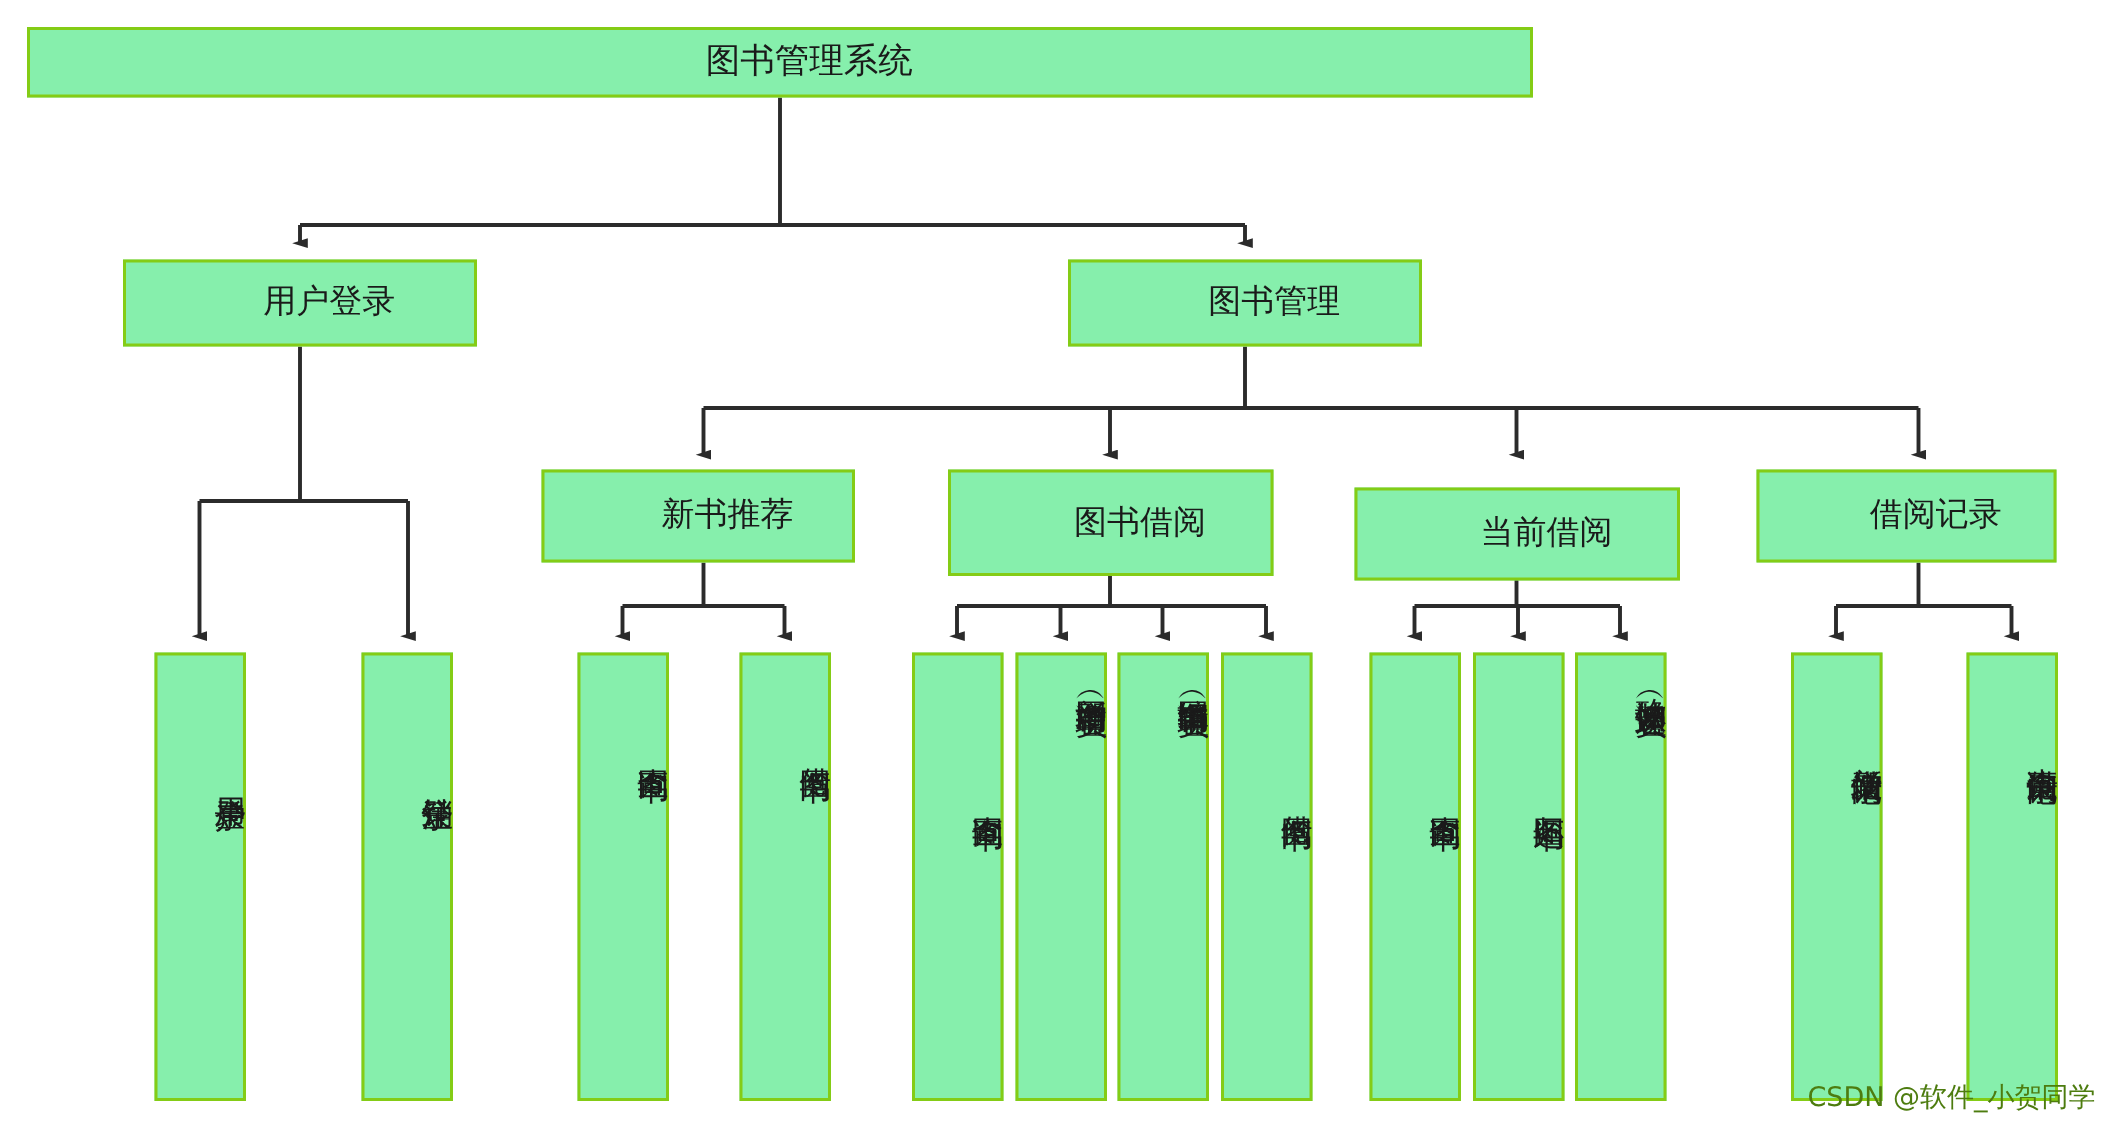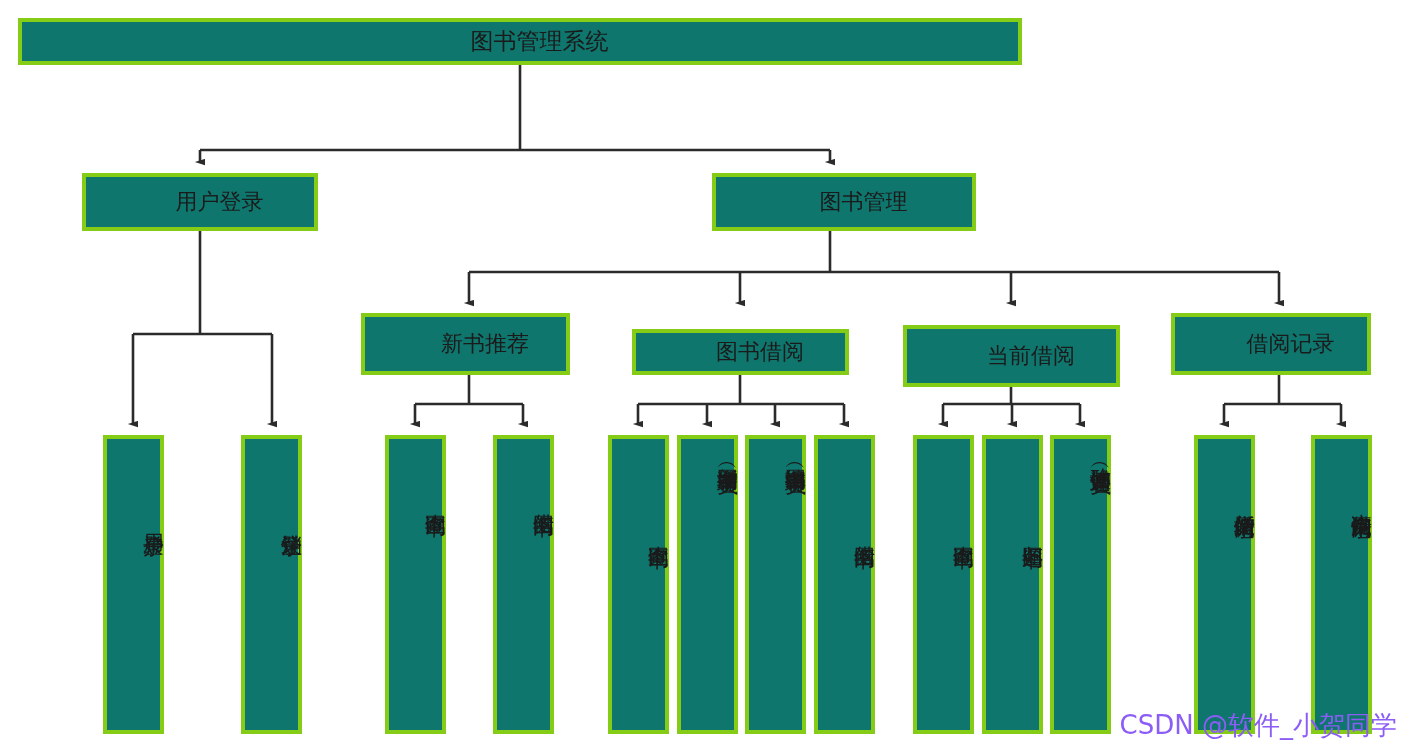--- a/index.html
+++ b/index.html
@@ -20,22 +20,22 @@
   #svg-layer {
     position: absolute;
     left: 0;
     top: 0;
     width: 1405px;
     height: 747px;
   }
   .node {
     position: absolute;
     box-sizing: border-box;
-    background: #0f766e;
-    border: 4px solid #84cc16;
+    background: #86efac;
+    border: 2px solid #84cc16;
     display: flex;
     align-items: center;
     justify-content: center;
     color: #1a1a1a;
     z-index: 2;
     padding-left: 39px;
   }
   .node-label {
     display: block;
     text-align: center;
@@ -65,22 +65,22 @@
   .node.leaf.low .node-label {
     margin-top: 52px;
   }
   .node.leaf.top .node-label {
     margin-top: 6px;
   }
   .watermark {
     position: absolute;
     right: 8px;
     bottom: 4px;
-    font-size: 26px;
-    color: #8b5cf6;
+    font-size: 18px;
+    color: #4d7c0f;
     z-index: 5;
     white-space: nowrap;
     font-family: "DejaVu Sans", "Liberation Sans", sans-serif;
   }
 </style>
 </head>
 <body>
 
 <div id="canvas">
 
@@ -134,28 +134,28 @@
     </g>
   </svg>
 
   <div class="node root" style="left:18px; top:18px; width:1004px; height:47px;">
     <span class="node-label">图书管理系统</span>
   </div>
 
   <div class="node level2" style="left:82px; top:173px; width:236px; height:58px;">
     <span class="node-label">用户登录</span>
   </div>
-  <div class="node level2" style="left:712px; top:173px; width:264px; height:58px;">
+  <div class="node level2" style="left:712px; top:173px; width:236px; height:58px;">
     <span class="node-label">图书管理</span>
   </div>
 
   <div class="node level3" style="left:361px; top:313px; width:209px; height:62px;">
     <span class="node-label">新书推荐</span>
   </div>
-  <div class="node level3" style="left:632px; top:313px; width:217px; height:46px;margin-top:16px;">
+  <div class="node level3" style="left:632px; top:313px; width:217px; height:71px;">
     <span class="node-label">图书借阅</span>
   </div>
   <div class="node level3" style="left:903px; top:325px; width:217px; height:62px;">
     <span class="node-label">当前借阅</span>
   </div>
   <div class="node level3" style="left:1171px; top:313px; width:200px; height:62px;">
     <span class="node-label">借阅记录</span>
   </div>
 
   <div class="node leaf mid" style="left:103px; top:435px; width:61px; height:299px;">

